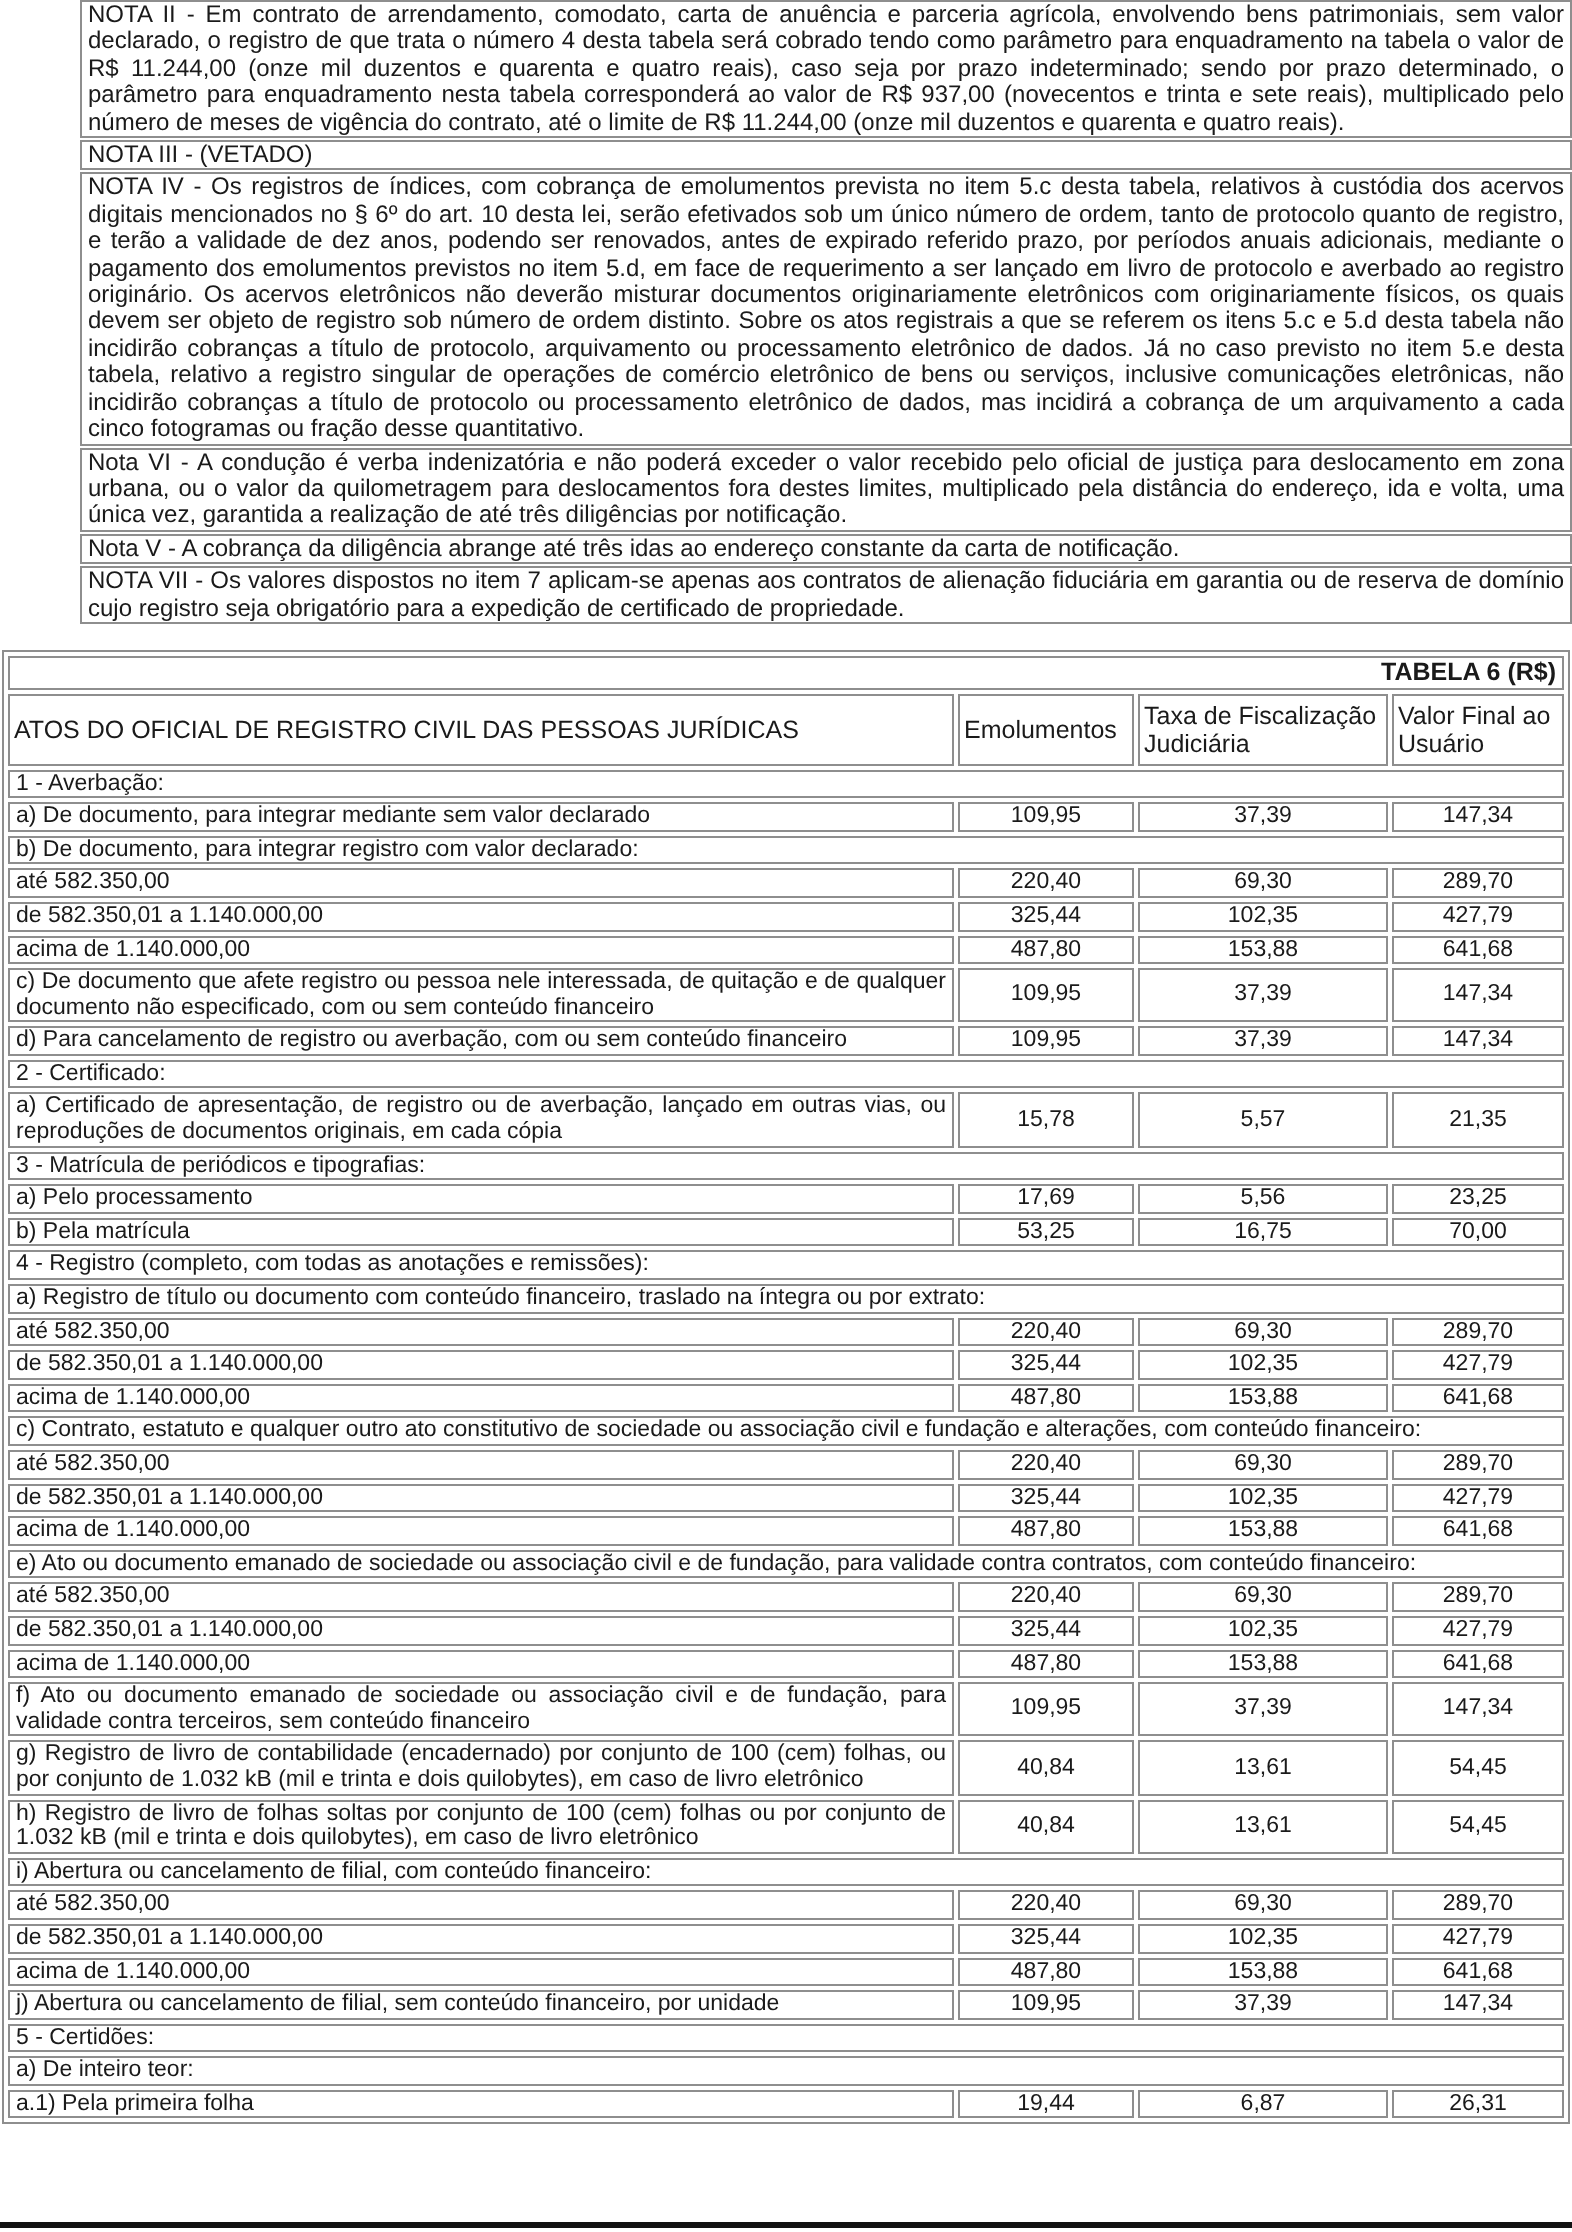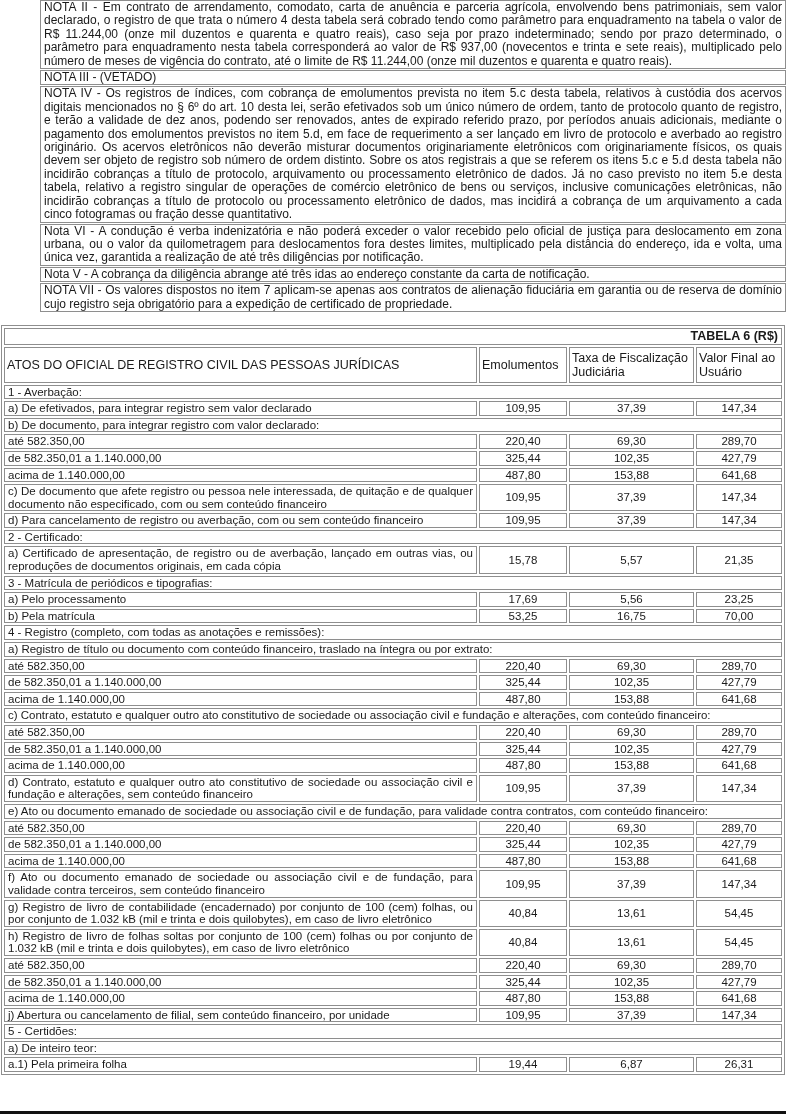--- a/index.html
+++ b/index.html
@@ -97,21 +97,21 @@
       <th>Emolumentos</th>
       <th>Taxa de Fiscalização Judiciária</th>
       <th>Valor Final ao Usuário</th>
     </tr>
   </thead>
   <tbody>
       <tr>
         <td class="desc" colspan="4">1 - Averbação:</td>
       </tr>
       <tr>
-        <td class="desc">a) De efetivados, para integrar registro sem valor declarado</td>
+        <td class="desc">a) De documento, para integrar mediante sem valor declarado</td>
         <td class="val">109,95</td>
         <td class="val">37,39</td>
         <td class="val">147,34</td>
       </tr>
       <tr>
         <td class="desc" colspan="4">b) De documento, para integrar registro com valor declarado:</td>
       </tr>
       <tr>
         <td class="desc">até 582.350,00</td>
         <td class="val">220,40</td>
@@ -205,26 +205,20 @@
         <td class="val">102,35</td>
         <td class="val">427,79</td>
       </tr>
       <tr>
         <td class="desc">acima de 1.140.000,00</td>
         <td class="val">487,80</td>
         <td class="val">153,88</td>
         <td class="val">641,68</td>
       </tr>
       <tr>
-        <td class="desc">d) Contrato, estatuto e qualquer outro ato constitutivo de sociedade ou associação civil e fundação e alterações, sem conteúdo financeiro</td>
-        <td class="val">109,95</td>
-        <td class="val">37,39</td>
-        <td class="val">147,34</td>
-      </tr>
-      <tr>
         <td class="desc" colspan="4">e) Ato ou documento emanado de sociedade ou associação civil e de fundação, para validade contra contratos, com conteúdo financeiro:</td>
       </tr>
       <tr>
         <td class="desc">até 582.350,00</td>
         <td class="val">220,40</td>
         <td class="val">69,30</td>
         <td class="val">289,70</td>
       </tr>
       <tr>
         <td class="desc">de 582.350,01 a 1.140.000,00</td>
@@ -250,20 +244,23 @@
         <td class="val">13,61</td>
         <td class="val">54,45</td>
       </tr>
       <tr>
         <td class="desc">h) Registro de livro de folhas soltas por conjunto de 100 (cem) folhas ou por conjunto de 1.032 kB (mil e trinta e dois quilobytes), em caso de livro eletrônico</td>
         <td class="val">40,84</td>
         <td class="val">13,61</td>
         <td class="val">54,45</td>
       </tr>
       <tr>
+        <td class="desc" colspan="4">i) Abertura ou cancelamento de filial, com conteúdo financeiro:</td>
+      </tr>
+      <tr>
         <td class="desc">até 582.350,00</td>
         <td class="val">220,40</td>
         <td class="val">69,30</td>
         <td class="val">289,70</td>
       </tr>
       <tr>
         <td class="desc">de 582.350,01 a 1.140.000,00</td>
         <td class="val">325,44</td>
         <td class="val">102,35</td>
         <td class="val">427,79</td>

